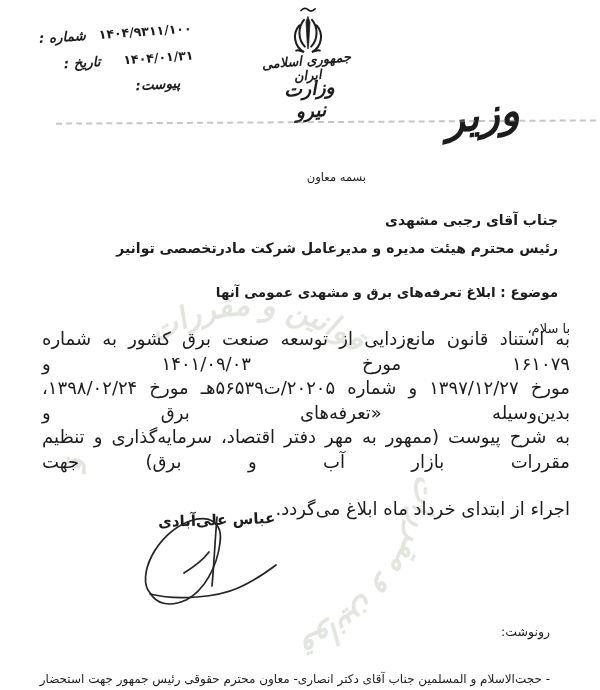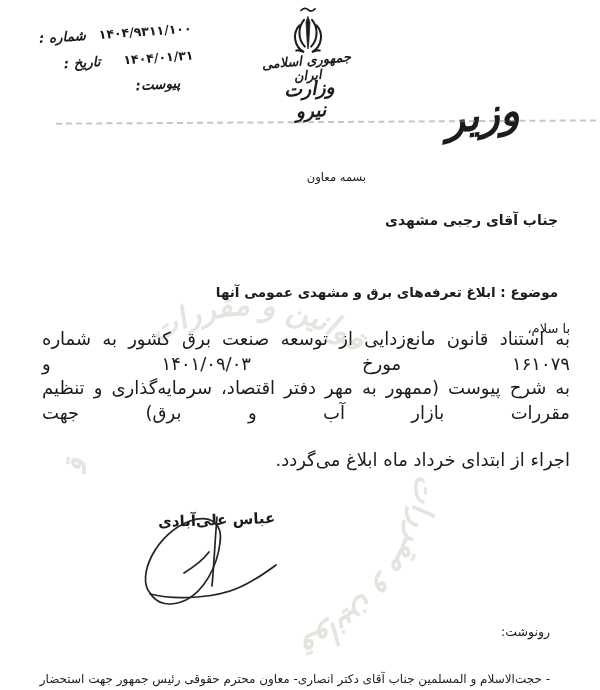--- a/index.html
+++ b/index.html
@@ -82,25 +82,27 @@
   </svg>
   <div class="abs country">جمهوری اسلامی ایران</div>
   <div class="abs ministry">وزارت نیرو</div>
 
   <div class="abs vazir">وزیر</div>
 
   <div class="abs rule-dashed"></div>
 
   <div class="abs invocation">بسمه معاون</div>
   <div class="abs recipient-name">جناب آقای رجبی مشهدی</div>
+  <div class="abs recipient-title">رئیس محترم هیئت مدیره و مدیرعامل شرکت مادرتخصصی توانیر</div>
   <div class="abs subject">موضوع : ابلاغ تعرفه‌های برق و مشهدی عمومی آنها</div>
   <div class="abs salutation">با سلام،</div>
 
   <div class="abs body-text">
     <div class="bline">به استناد قانون مانع‌زدایی از توسعه صنعت برق کشور به شماره ۱۶۱۰۷۹ مورخ ۱۴۰۱/۰۹/۰۳ و</div>
+    <div class="bline">مورخ ۱۳۹۷/۱۲/۲۷ و شماره ۲۰۲۰۵/ت۵۶۵۳۹هـ مورخ ۱۳۹۸/۰۲/۲۴، بدین‌وسیله «تعرفه‌های برق و</div>
     <div class="bline">به شرح پیوست (ممهور به مهر دفتر اقتصاد، سرمایه‌گذاری و تنظیم مقررات بازار آب و برق) جهت</div>
     <div class="bline last">اجراء از ابتدای خرداد ماه ابلاغ می‌گردد.</div>
   </div>
 
   <div class="abs signer">عباس علی‌آبادی</div>
   <svg class="abs signature-svg" viewBox="0 0 162 112" aria-hidden="true">
     <g fill="none" stroke="#242424" stroke-width="1.7" stroke-linecap="round">
       <path d="M 22 88 C 8 72, 28 28, 62 16 C 82 9, 95 18, 92 38 C 89 62, 76 86, 58 95 C 40 103, 28 98, 22 88"></path>
       <path d="M 89 12 C 87 35, 86 60, 84 81"></path>
       <path d="M 56 68 C 64 63, 75 55, 81 47"></path>

